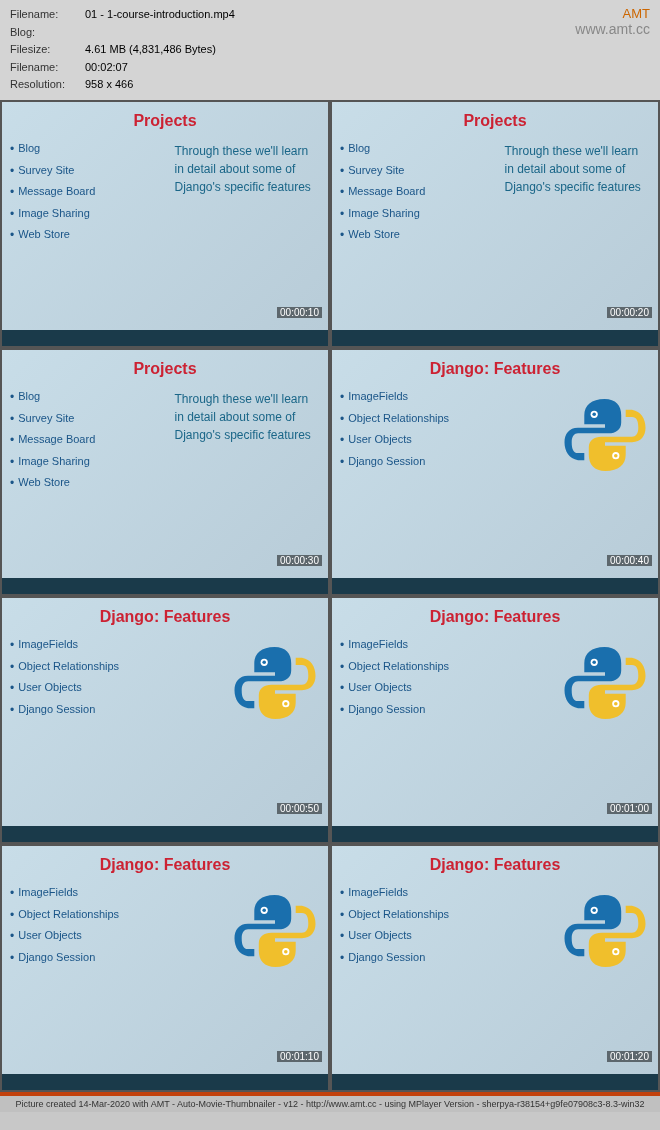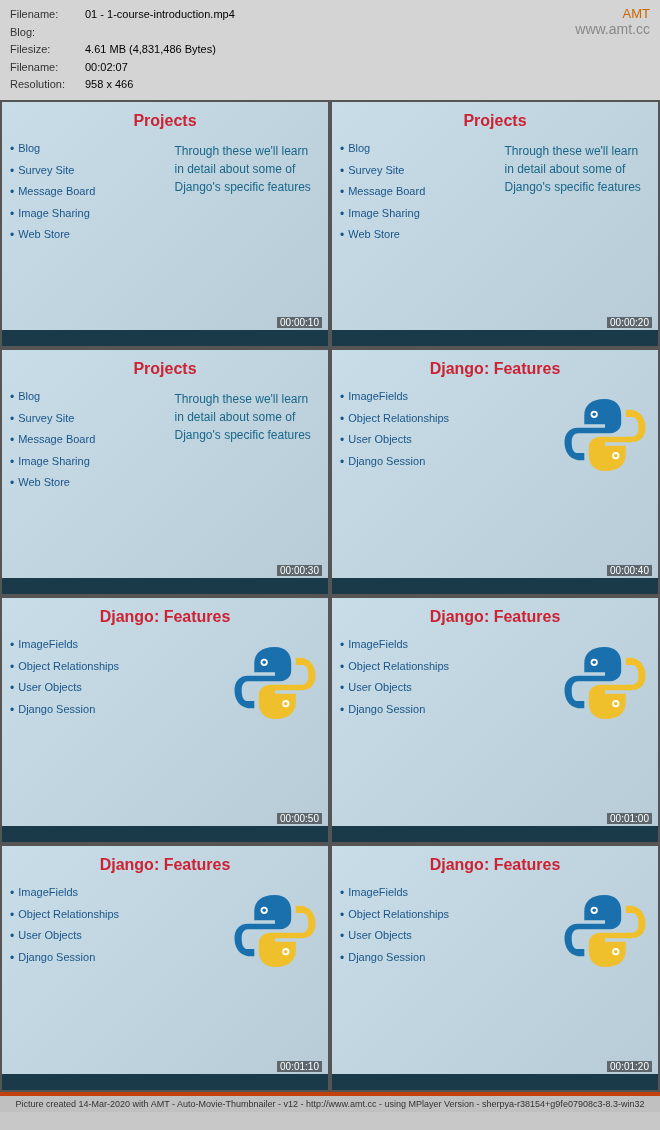--- a/index.html
+++ b/index.html
@@ -109,21 +109,21 @@
 
     .feature-text {
       flex: 1;
       font-size: 12px;
       color: #1a6688;
       line-height: 1.5;
     }
 
     .timestamp {
       position: absolute;
-      bottom: 2px;
+      bottom: 12px;
       right: 6px;
       color: #fff;
       font-size: 10px;
       background: rgba(0,0,0,0.5);
       padding: 0 3px;
     }
 
     
     .python-logo {
       width: 90px;

